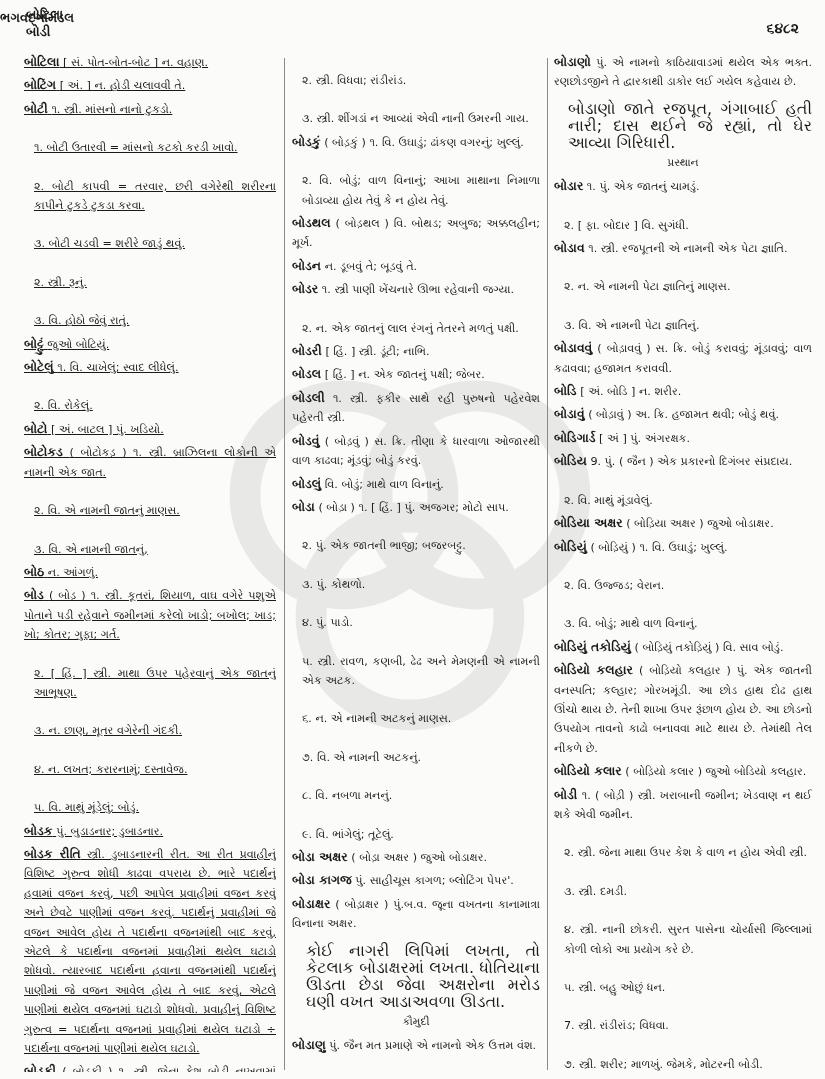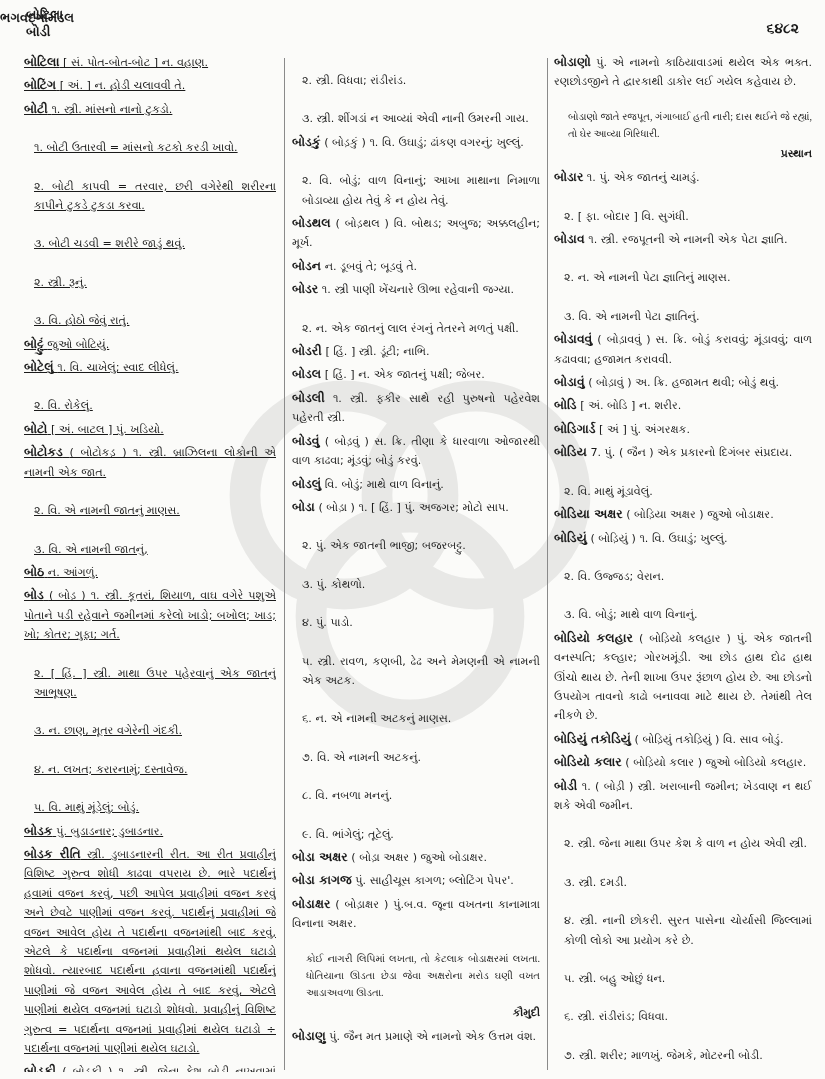--- a/index.html
+++ b/index.html
@@ -39,22 +39,22 @@
   .col2 { left: 292px; width: 248px; }
   .col3 { left: 554px; width: 258px; }
   .divider {
     position: absolute; top: 58px; width: 1px; height: 1012px; background: #8a8a8a;
   }
   .d1 { left: 284px; }
   .d2 { left: 547px; }
   .entry { margin: 0 0 3px 0; text-align: justify; }
   .entry .hw { font-weight: bold; font-size: 12.4px; }
   .entry.sub { padding-left: 10px; margin-top: 19px; }
-  .quote { padding-left: 14px; font-size: 10px; line-height: 17px; margin: 16px 0 2px 0; text-align: justify; font-family: Liberation Serif, serif; }
-  .attrib { text-align: right; font-weight: bold; font-size: 10.8px; margin: 0 0 4px 0; }
+  .quote { padding-left: 14px; font-size: 16px; line-height: 17px; margin: 8px 0 2px 0; text-align: justify; }
+  .attrib { text-align: center; font-weight: normal; font-size: 10.8px; margin: 0 0 4px 0; }
 </style>
 </head>
 <body>
 
 <svg class="watermark" viewBox="0 0 200 200">
   <g fill="none" stroke="#000" stroke-width="14">
     <circle cx="70" cy="75" r="45"></circle>
     <circle cx="130" cy="75" r="45"></circle>
     <circle cx="100" cy="130" r="45"></circle>
   </g>
@@ -132,33 +132,33 @@
   <div class="col col3">
       <div class="entry"><span class="hw">બોડાણો</span> <span>પું. એ નામનો કાઠિયાવાડમાં થયેલ એક ભક્ત. રણછોડજીને તે દ્વારકાથી ડાકોર લઈ ગયેલ કહેવાય છે.</span></div>
       <div class="quote">બોડાણો જાતે રજપૂત, ગંગાબાઈ હતી નારી; દાસ થઈને જે રહ્યાં, તો ઘેર આવ્યા ગિરિધારી.</div>
       <div class="attrib">પ્રસ્થાન</div>
       <div class="entry"><span class="hw">બોડાર</span> <span>૧. પું. એક જાતનું ચામડું.</span></div>
       <div class="entry sub"><span>૨. [ ફા. બોદાર ] વિ. સુગંધી.</span></div>
       <div class="entry"><span class="hw">બોડાવ</span> <span>૧. સ્ત્રી. રજપૂતની એ નામની એક પેટા જ્ઞાતિ.</span></div>
       <div class="entry sub"><span>૨. ન. એ નામની પેટા જ્ઞાતિનું માણસ.</span></div>
       <div class="entry sub"><span>૩. વિ. એ નામની પેટા જ્ઞાતિનું.</span></div>
       <div class="entry"><span class="hw">બોડાવવું</span> <span>( બોડ઼ાવવું ) સ. ક્રિ. બોડું કરાવવું; મૂંડાવવું; વાળ કઢાવવા; હજામત કરાવવી.</span></div>
+      <div class="entry"><span class="hw">બોડિ</span> <span>[ અં. બોડિ ] ન. શરીર.</span></div>
       <div class="entry"><span class="hw">બોડાવું</span> <span>( બોડ઼ાવું ) અ. ક્રિ. હજામત થવી; બોડું થવું.</span></div>
-      <div class="entry"><span class="hw">બોડિ</span> <span>[ અં. બોડિ ] ન. શરીર.</span></div>
       <div class="entry"><span class="hw">બોડિગાર્ડ</span> <span>[ અં ] પું. અંગરક્ષક.</span></div>
-      <div class="entry"><span class="hw">બોડિય</span> <span>7. પું. ( જૈન ) એક પ્રકારનો દિગંબર સંપ્રદાય.</span></div>
+      <div class="entry"><span class="hw">બોડિય</span> <span>9. પું. ( જૈન ) એક પ્રકારનો દિગંબર સંપ્રદાય.</span></div>
       <div class="entry sub"><span>૨. વિ. માથું મૂંડાવેલું.</span></div>
       <div class="entry"><span class="hw">બોડિયા અક્ષર</span> <span>( બોડ઼િયા અક્ષર ) જુઓ બોડાક્ષર.</span></div>
       <div class="entry"><span class="hw">બોડિયું</span> <span>( બોડ઼િયું ) ૧. વિ. ઉઘાડું; ખુલ્લું.</span></div>
       <div class="entry sub"><span>૨. વિ. ઉજ્જડ; વેરાન.</span></div>
       <div class="entry sub"><span>૩. વિ. બોડું; માથે વાળ વિનાનું.</span></div>
+      <div class="entry"><span class="hw">બોડિયું તકોડિયું</span> <span>( બોડ઼િયું તકોડ઼િયું ) વિ. સાવ બોડું.</span></div>
       <div class="entry"><span class="hw">બોડિયો કલહાર</span> <span>( બોડ઼િયો કલહાર ) પું. એક જાતની વનસ્પતિ; કલ્હાર; ગોરખમૂંડી. આ છોડ હાથ દોઢ હાથ ઊંચો થાય છે. તેની શાખા ઉપર રૂંછાળ હોય છે. આ છોડનો ઉપયોગ તાવનો કાઢો બનાવવા માટે થાય છે. તેમાંથી તેલ નીકળે છે.</span></div>
-      <div class="entry"><span class="hw">બોડિયું તકોડિયું</span> <span>( બોડ઼િયું તકોડ઼િયું ) વિ. સાવ બોડું.</span></div>
       <div class="entry"><span class="hw">બોડિયો કલાર</span> <span>( બોડ઼િયો કલાર ) જુઓ બોડિયો કલહાર.</span></div>
       <div class="entry"><span class="hw">બોડી</span> <span>૧. ( બોડ઼ી ) સ્ત્રી. ખરાબાની જમીન; ખેડવાણ ન થઈ શકે એવી જમીન.</span></div>
       <div class="entry sub"><span>૨. સ્ત્રી. જેના માથા ઉપર કેશ કે વાળ ન હોય એવી સ્ત્રી.</span></div>
       <div class="entry sub"><span>૩. સ્ત્રી. દમડી.</span></div>
       <div class="entry sub"><span>૪. સ્ત્રી. નાની છોકરી. સુરત પાસેના ચોર્યાસી જિલ્લામાં કોળી લોકો આ પ્રયોગ કરે છે.</span></div>
       <div class="entry sub"><span>૫. સ્ત્રી. બહુ ઓછું ધન.</span></div>
-      <div class="entry sub"><span>૬. સ્ત્રી. રાંડીરાંડ; વિધવા.</span></div>
+      <div class="entry sub"><span>7. સ્ત્રી. રાંડીરાંડ; વિધવા.</span></div>
       <div class="entry sub"><span>૭. સ્ત્રી. શરીર; માળખું. જેમકે, મોટરની બોડી.</span></div>
     </div>
 </div>
 
 </body></html>

